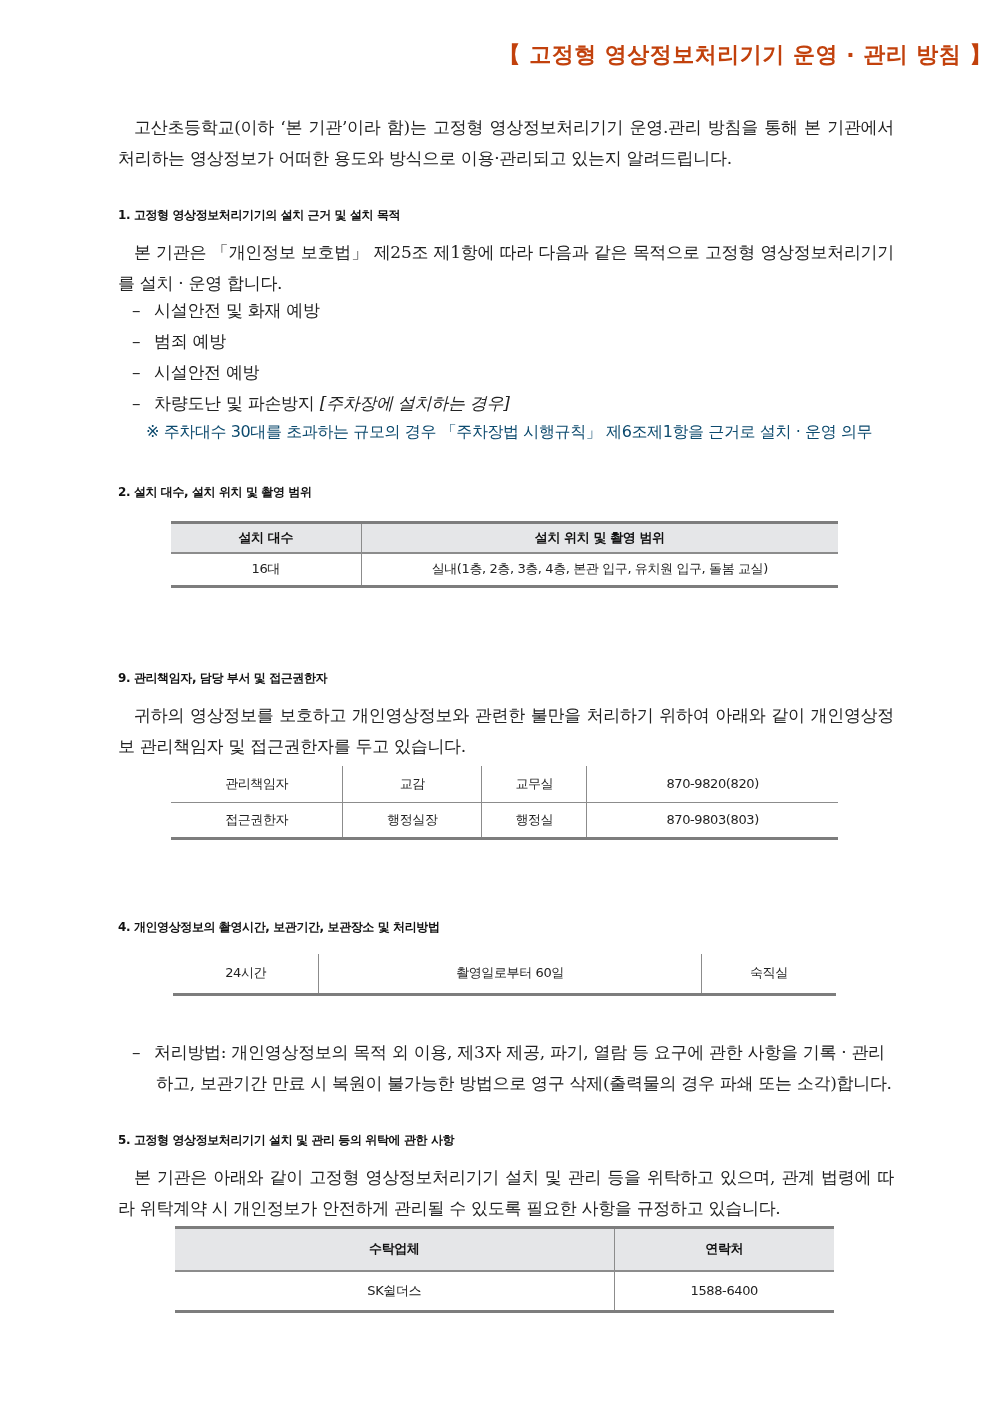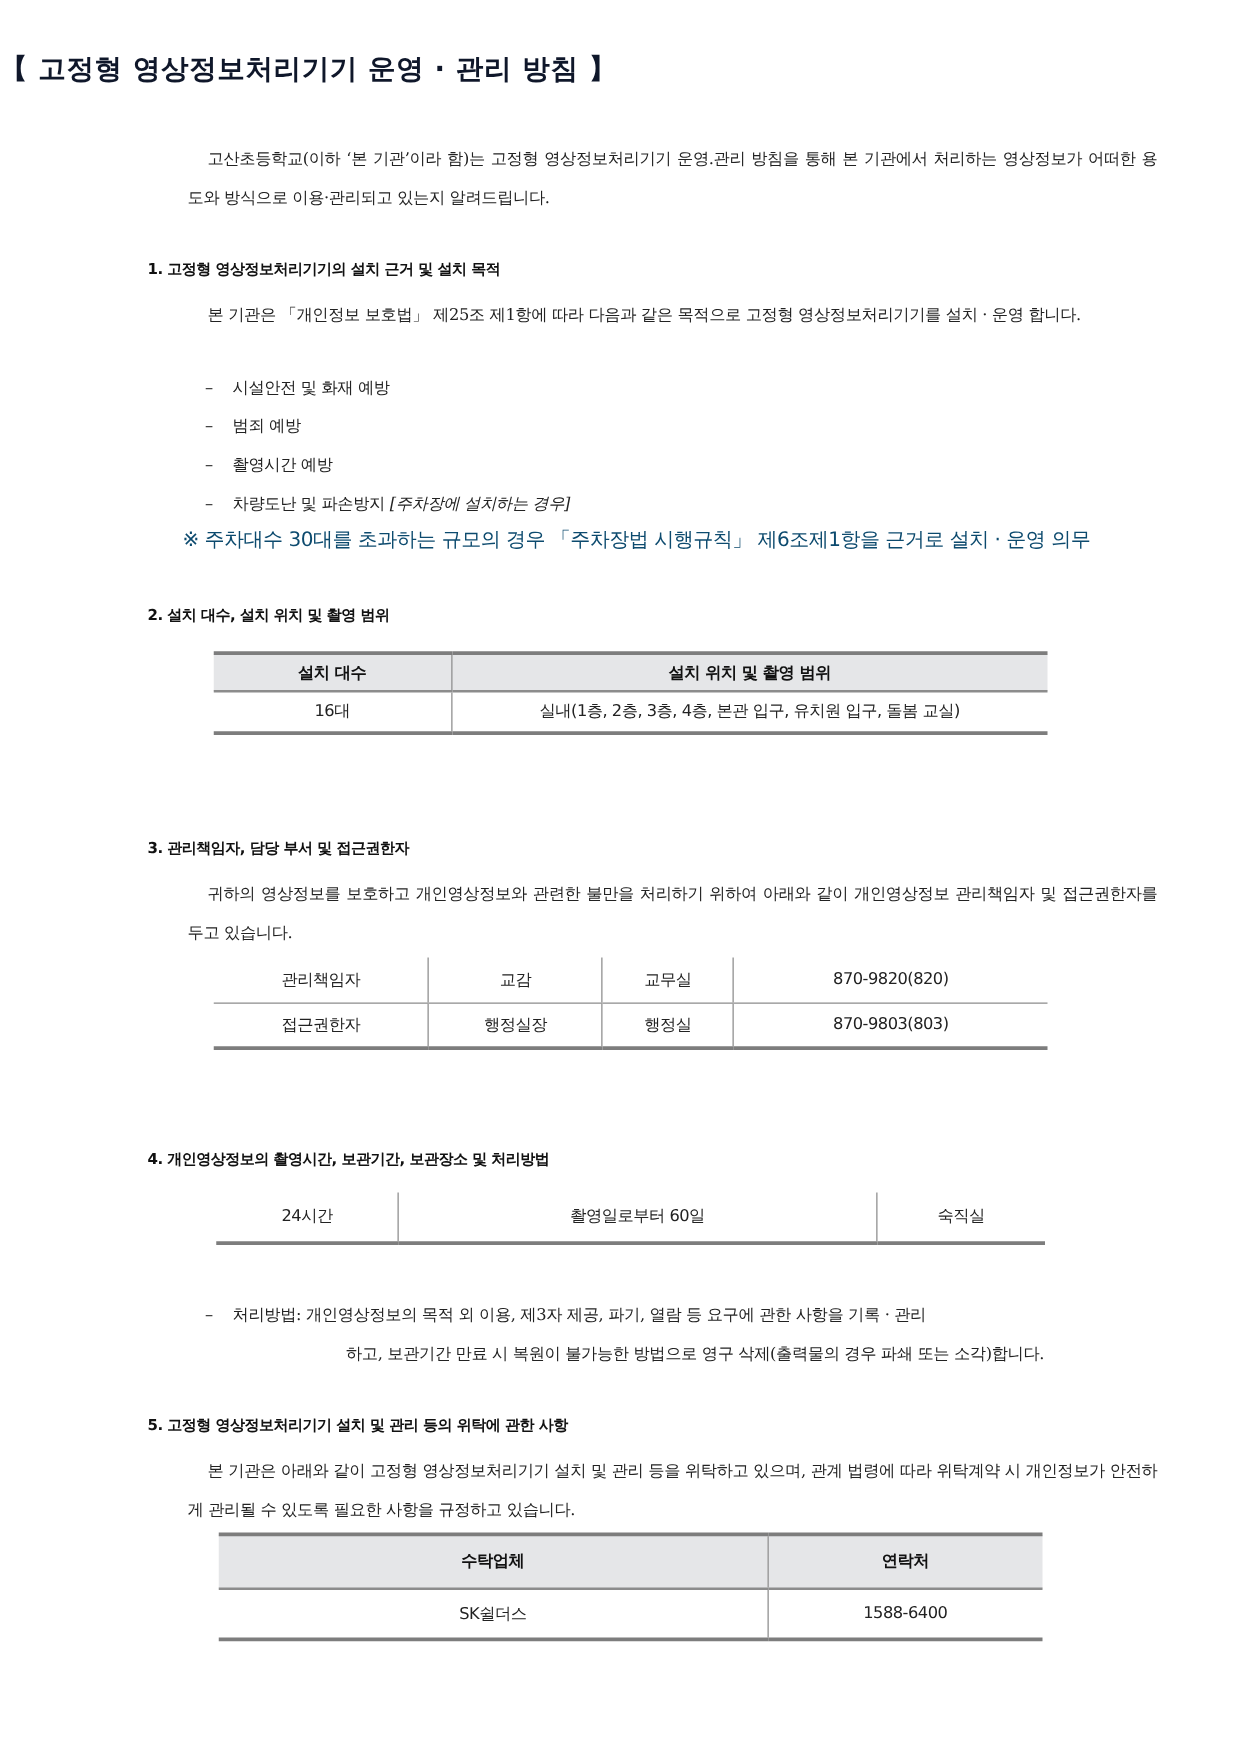--- a/index.html
+++ b/index.html
@@ -1,20 +1,20 @@
 <!DOCTYPE html>
 <html><head>
 <meta charset="utf-8">
 <style>
   * { margin: 0; padding: 0; box-sizing: border-box; }
   html, body { width: 992px; height: 1403px; background: #ffffff; }
   body { position: relative; color: #111; font-family: "DejaVu Sans", "Liberation Sans", sans-serif; overflow: hidden; }
   .abs { position: absolute; }
-  .title { left: 0; width: 992px; top: 40px; text-align: left; font-size: 22px; font-weight: bold; letter-spacing: 0.5px; color: #0f172a; }
-  .serif { font-family: "DejaVu Serif", "Liberation Serif", serif; font-size: 13px; line-height: 31px; color: #222; letter-spacing: -0.3px; margin-left: 32px; }
+  .title { left: 0; width: 992px; top: 40px; text-align: right; font-size: 22px; font-weight: bold; letter-spacing: 0.5px; color: #c2410c; }
+  .serif { font-family: "DejaVu Serif", "Liberation Serif", serif; font-size: 17px; line-height: 31px; color: #222; letter-spacing: -0.3px; }
   .heading { font-family: "DejaVu Sans", "Liberation Sans", sans-serif; font-size: 12px; font-weight: bold; color: #111; letter-spacing: -0.4px; }
   .para { left: 118px; width: 776px; text-align: justify; }
   .indent { text-indent: 16px; }
   .bullet { left: 132px; white-space: nowrap; }
   .bullet .dash { display: inline-block; width: 22px; }
   .ital { font-style: italic; }
   .note { left: 146px; top: 422px; font-size: 16px; color: #0c4a6e; white-space: nowrap; letter-spacing: -0.4px; font-family: "DejaVu Sans", "Liberation Sans", sans-serif; }
   table { position: absolute; border-collapse: collapse; font-family: "DejaVu Sans", "Liberation Sans", sans-serif; font-size: 13px; color: #222; letter-spacing: -0.4px; }
   table th { background: #e5e6e8; font-weight: bold; color: #111; border-top: 3px solid #7d7d7d; border-bottom: 2px solid #8c8c8c; text-align: center; }
   table td { text-align: center; border-bottom: 1px solid #8c8c8c; }
@@ -34,21 +34,21 @@
 <div class="abs heading" style="left:118px; top:207px;">1. 고정형 영상정보처리기기의 설치 근거 및 설치 목적</div>
 <div class="abs serif para indent" style="top:237px;">본 기관은 「개인정보 보호법」 제25조 제1항에 따라 다음과 같은 목적으로 고정형 영상정보처리기기를 설치 · 운영 합니다.</div>
 
 <div class="abs serif bullet" style="top:295px;">
   <span class="dash">–</span><span>시설안전 및 화재 예방</span>
 </div>
 <div class="abs serif bullet" style="top:326px;">
   <span class="dash">–</span><span>범죄 예방</span>
 </div>
 <div class="abs serif bullet" style="top:357px;">
-  <span class="dash">–</span><span>촬영시간 예방</span>
+  <span class="dash">–</span><span>시설안전 예방</span>
 </div>
 <div class="abs serif bullet" style="top:388px;">
   <span class="dash">–</span><span>차량도난 및 파손방지</span>
   <span class="ital">[주차장에 설치하는 경우]</span>
 </div>
 <div class="abs note">※ 주차대수 30대를 초과하는 규모의 경우 「주차장법 시행규칙」 제6조제1항을 근거로 설치 · 운영 의무</div>
 
 <div class="abs heading" style="left:118px; top:484px;">2. 설치 대수, 설치 위치 및 촬영 범위</div>
 <table style="left:171px; top:521px; width:667px;">
   <tbody>
@@ -56,21 +56,21 @@
     <th style="width:190px;">설치 대수</th>
     <th>설치 위치 및 촬영 범위</th>
   </tr>
   <tr style="height:34px;">
     <td>16대</td>
     <td>실내(1층, 2층, 3층, 4층, 본관 입구, 유치원 입구, 돌봄 교실)</td>
   </tr>
 </tbody>
   </table>
 
-<div class="abs heading" style="left:118px; top:670px;">3. 관리책임자, 담당 부서 및 접근권한자</div>
+<div class="abs heading" style="left:118px; top:670px;">9. 관리책임자, 담당 부서 및 접근권한자</div>
 <div class="abs serif para indent" style="top:700px;">귀하의 영상정보를 보호하고 개인영상정보와 관련한 불만을 처리하기 위하여 아래와 같이 개인영상정보 관리책임자 및 접근권한자를 두고 있습니다.</div>
 <table style="left:171px; top:766px; width:667px;">
   <tbody>
   <tr style="height:36px;">
     <td>관리책임자</td>
     <td>교감</td>
     <td>교무실</td>
     <td>870-9820(820)</td>
   </tr>
   <tr style="height:36px;">

